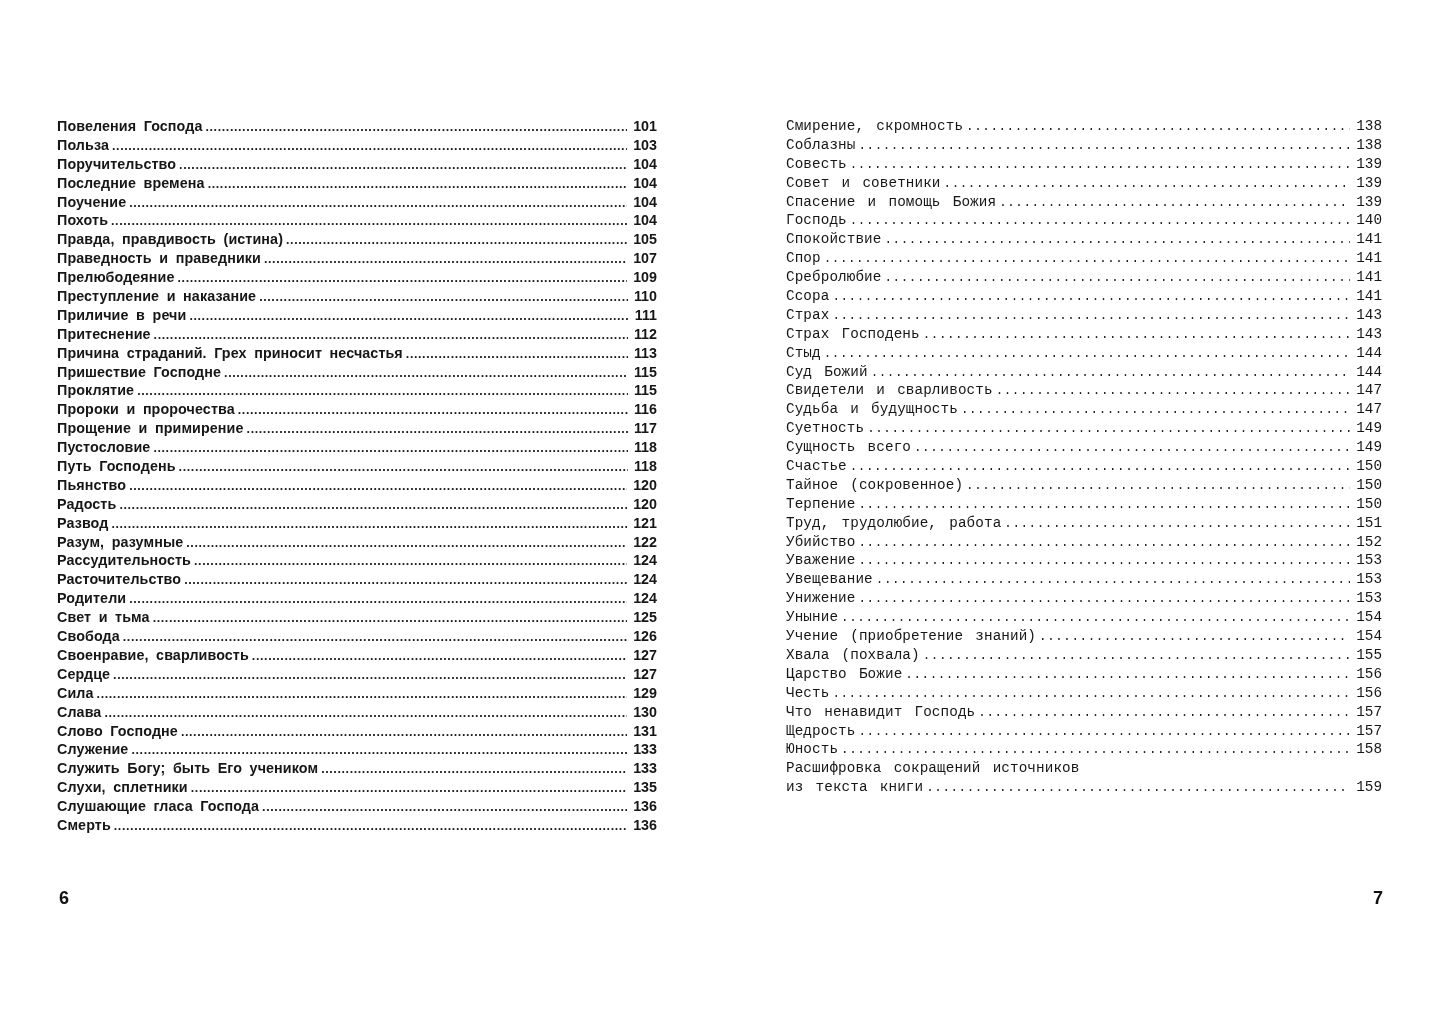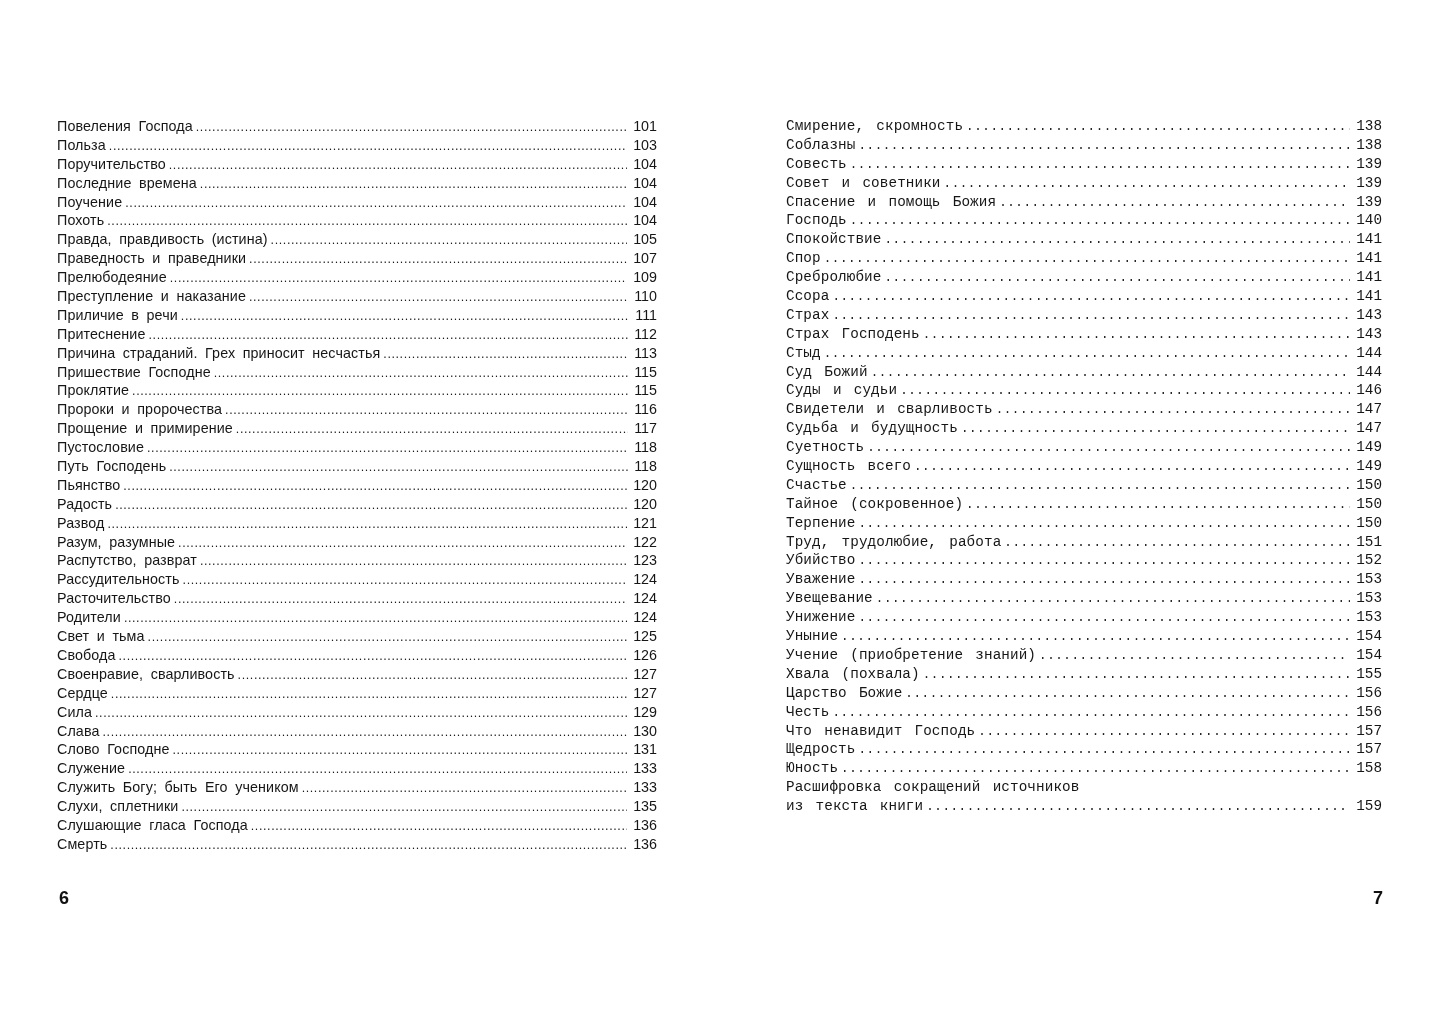--- a/index.html
+++ b/index.html
@@ -10,21 +10,21 @@
     font-family: "Liberation Sans", sans-serif;
     color: #161616;
     position: relative;
     overflow: hidden;
   }
   .page { position: absolute; top: 0; height: 100%; }
   .page-left  { left: 0;   width: 722px; }
   .page-right { left: 722px; width: 723px; }
 
   .toc { position: absolute; top: 117px; }
-  .toc-left  { left: 57px;  width: 600px; }
+  .toc-left  { left: 57px;  width: 600px; font-weight: bold; }
   .toc-right { left: 64px;  width: 596px; font-family: Liberation Mono, monospace; } 
 
   .toc-row {
     display: flex;
     align-items: baseline;
     height: 18.9px;
     font-size: 14.3px;
     line-height: 18.9px;
   }
   .toc-title {
@@ -198,25 +198,20 @@
     <span class="toc-dots"></span>
     <span class="toc-page">121</span>
   </div>
 
   <div class="toc-row">
     <span class="toc-title">Разум, разумные</span>
     <span class="toc-dots"></span>
     <span class="toc-page">122</span>
   </div>
 
-  <div class="toc-row">
-    <span class="toc-title">Распутство, разврат</span>
-    <span class="toc-dots"></span>
-    <span class="toc-page">123</span>
-  </div>
 
   <div class="toc-row">
     <span class="toc-title">Рассудительность</span>
     <span class="toc-dots"></span>
     <span class="toc-page">124</span>
   </div>
 
   <div class="toc-row">
     <span class="toc-title">Расточительство</span>
     <span class="toc-dots"></span>
@@ -383,25 +378,20 @@
     <span class="toc-dots"></span>
     <span class="toc-page">144</span>
   </div>
 
   <div class="toc-row">
     <span class="toc-title">Суд Божий</span>
     <span class="toc-dots"></span>
     <span class="toc-page">144</span>
   </div>
 
-  <div class="toc-row">
-    <span class="toc-title">Суды и судьи</span>
-    <span class="toc-dots"></span>
-    <span class="toc-page">146</span>
-  </div>
 
   <div class="toc-row">
     <span class="toc-title">Свидетели и сварливость</span>
     <span class="toc-dots"></span>
     <span class="toc-page">147</span>
   </div>
 
   <div class="toc-row">
     <span class="toc-title">Судьба и будущность</span>
     <span class="toc-dots"></span>

